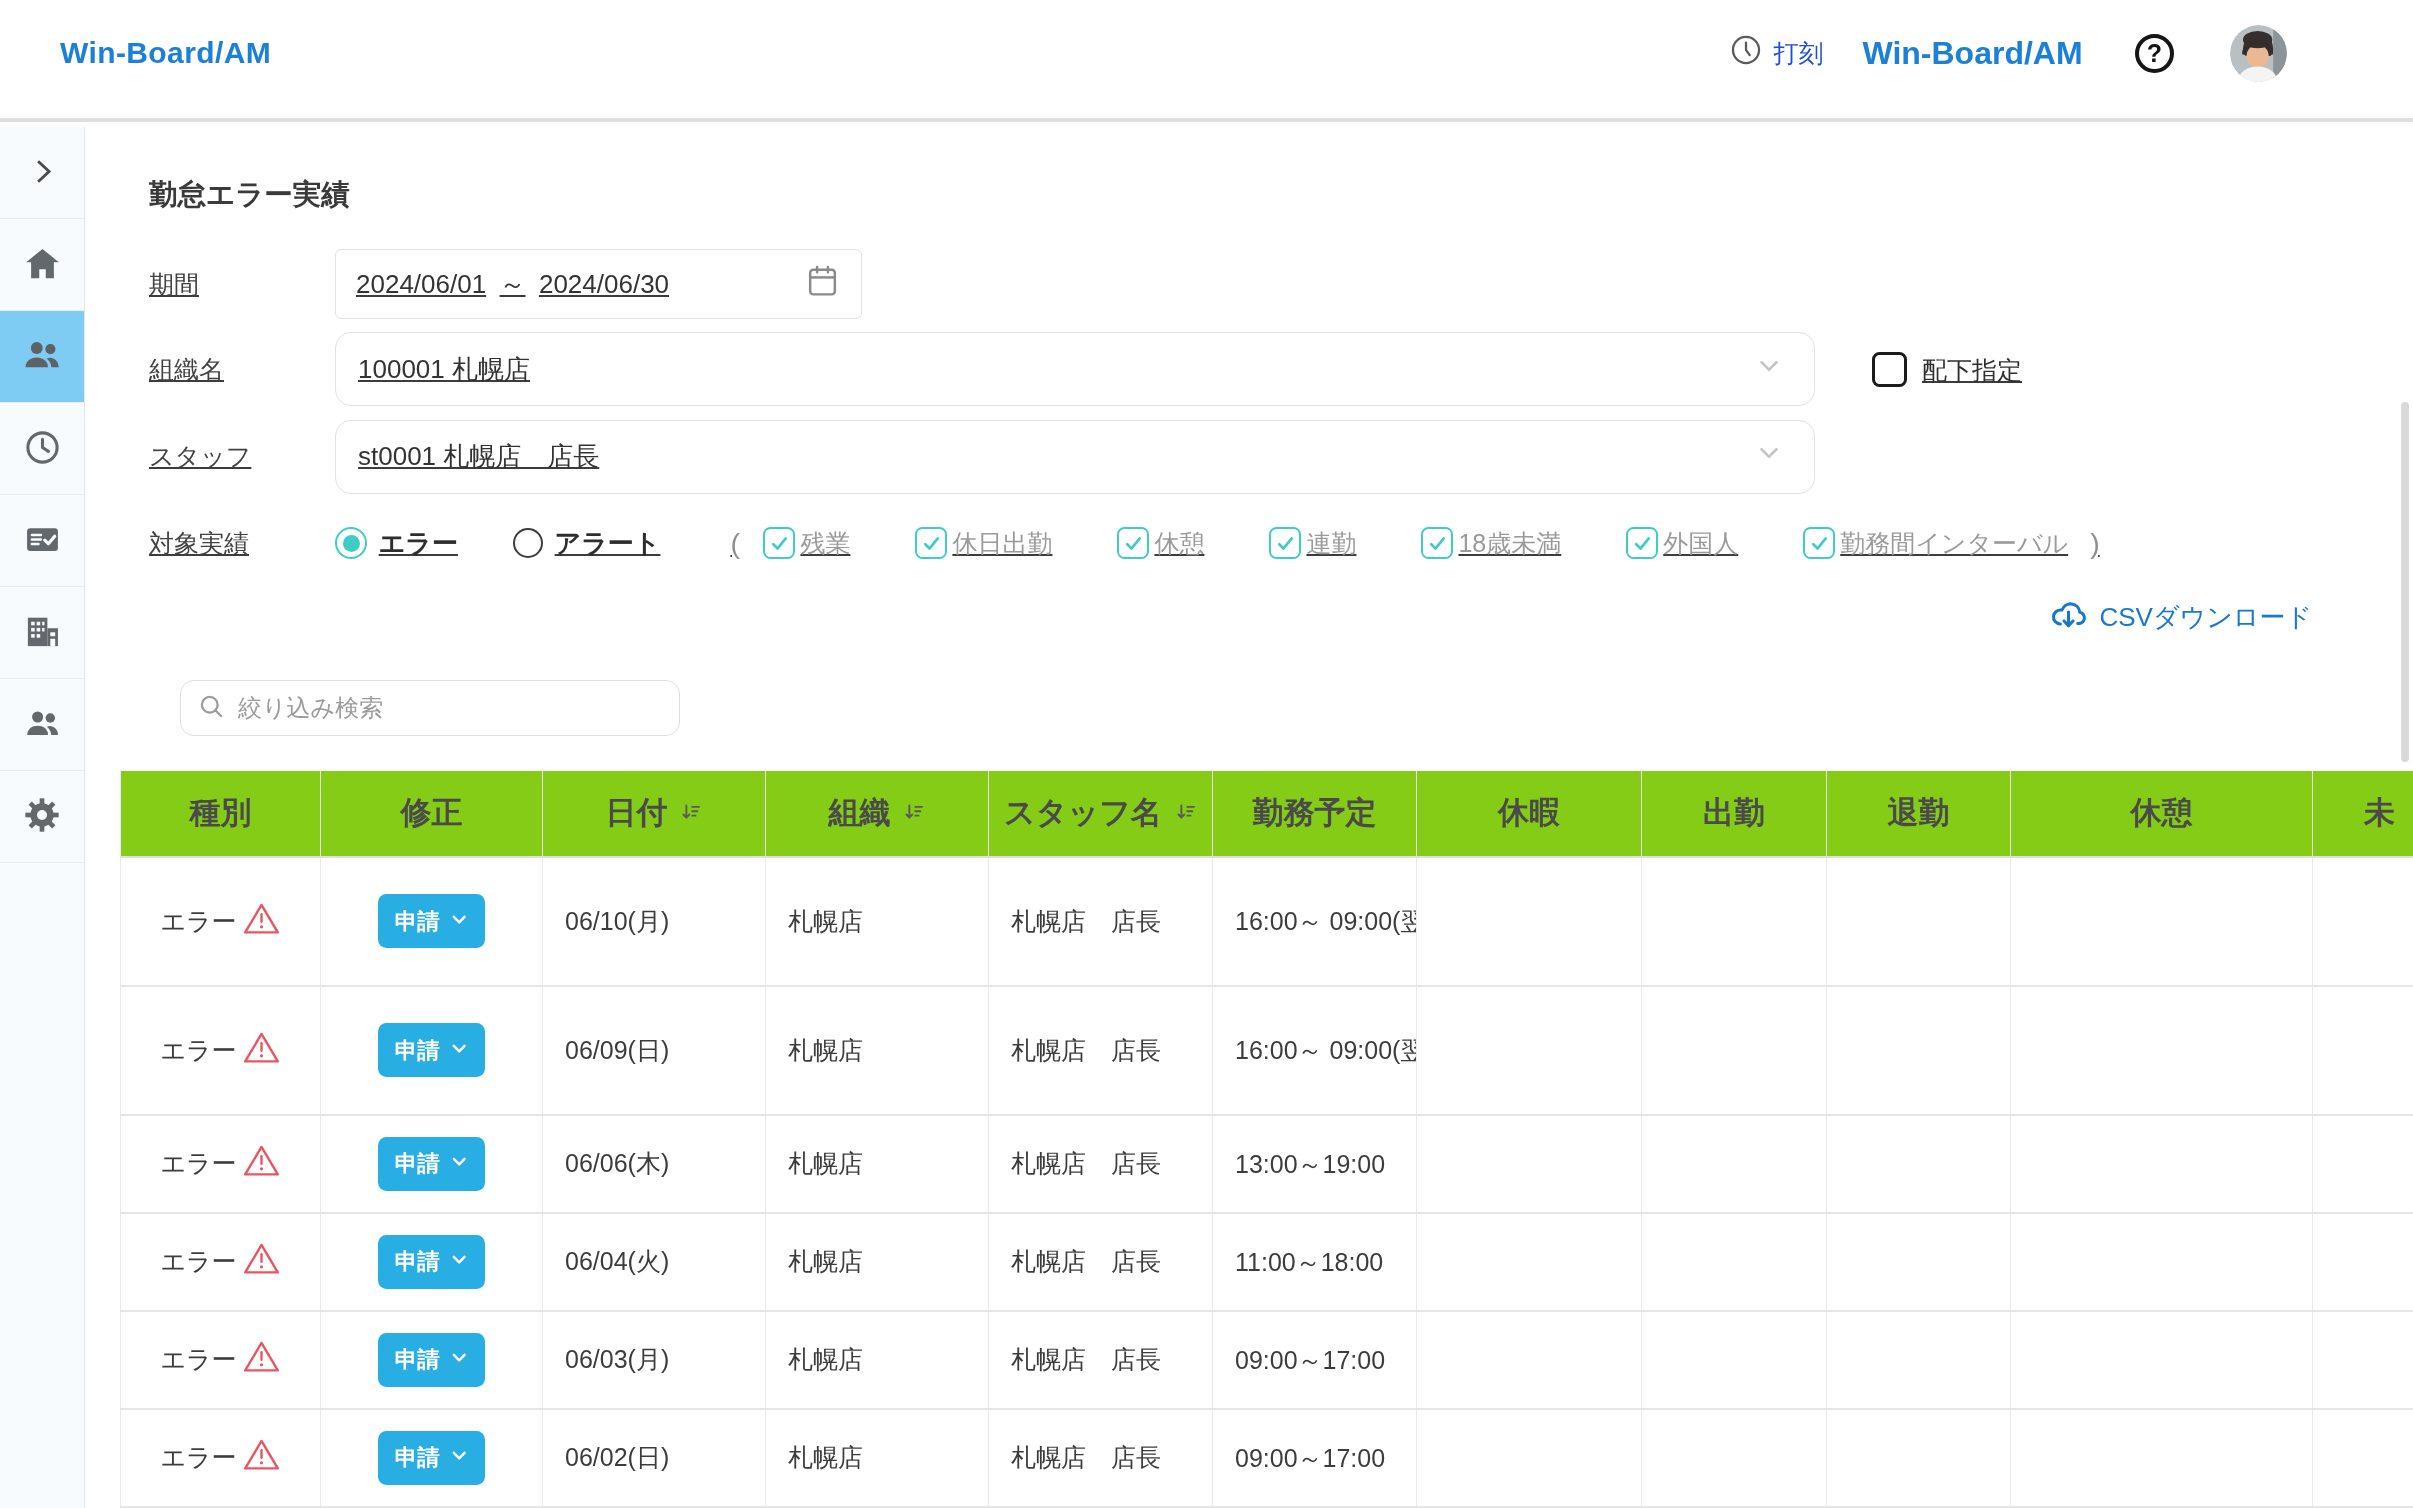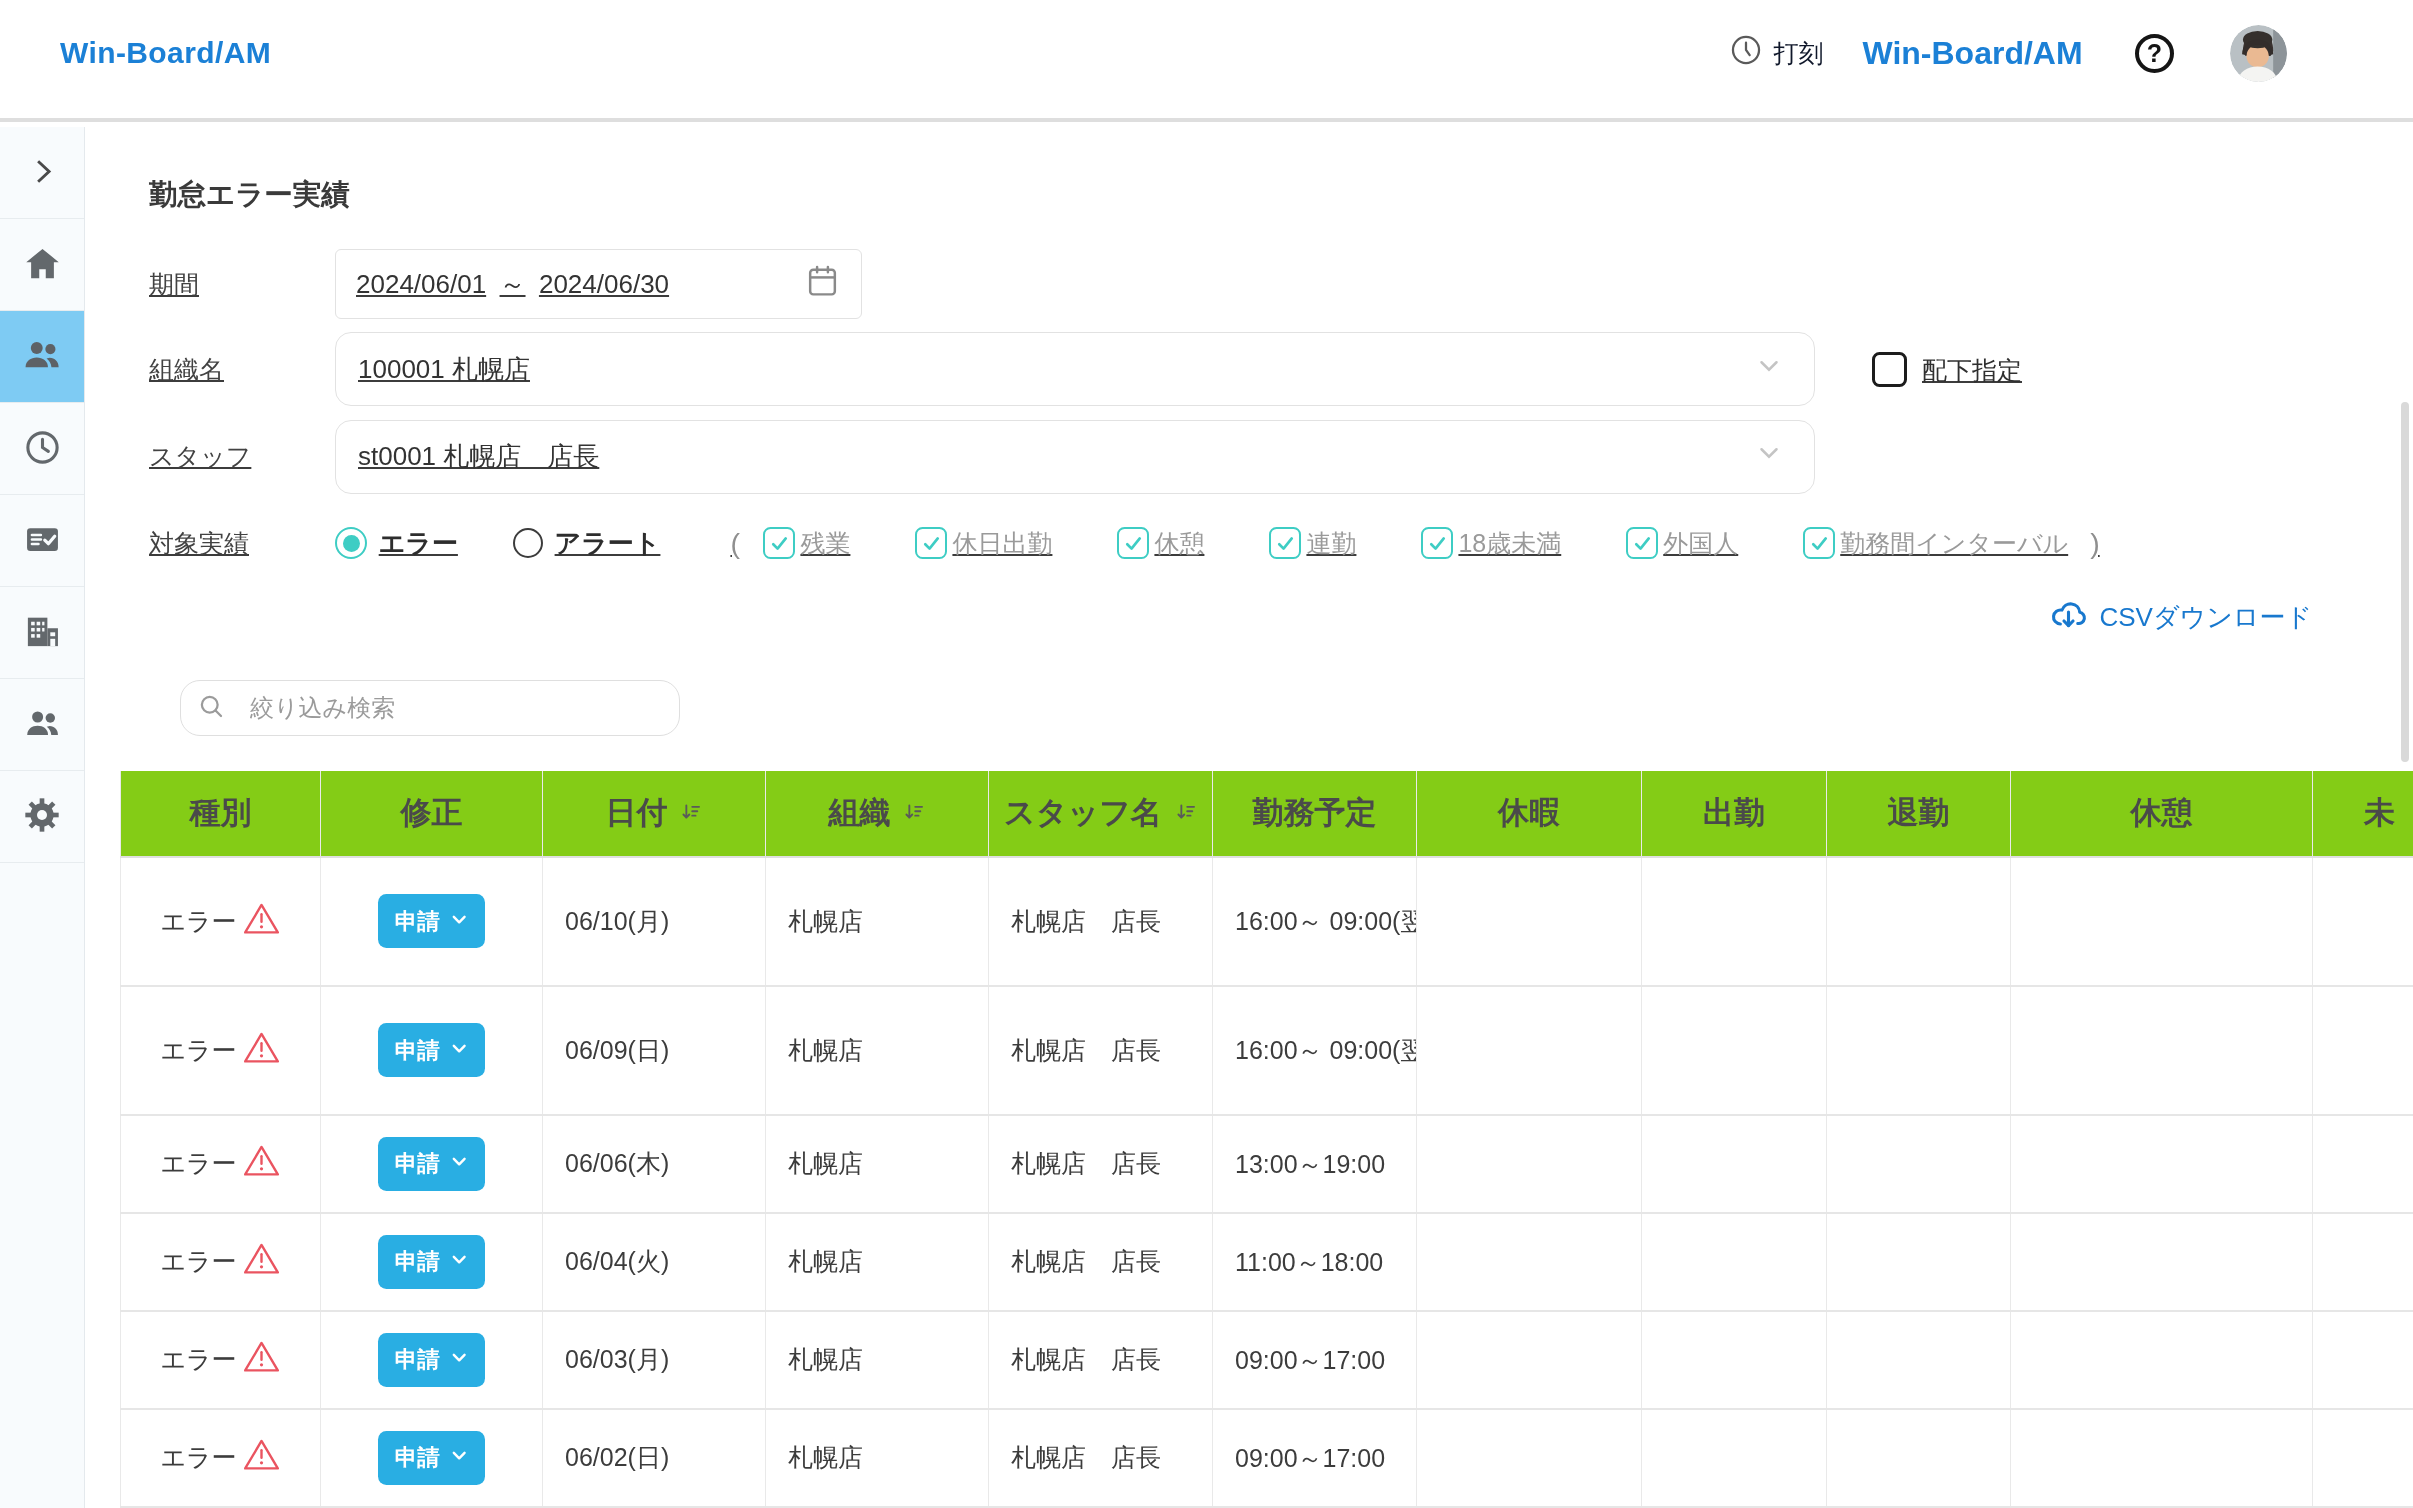--- a/index.html
+++ b/index.html
@@ -11,21 +11,21 @@
 
   
   .top-header {
     position: absolute; top: 0; left: 0; right: 0; height: 122px;
     background: #fff; border-bottom: 4.2px solid #dedede;
     display: flex; align-items: center; justify-content: space-between;
     padding: 0 126px 12px 60px;
   }
   .logo { font-size: 30px; font-weight: 700; color: #1b80d6; letter-spacing: 0.4px; cursor: pointer; }
   .header-right { display: flex; align-items: center; gap: 39px; }
-  .punch { display: flex; align-items: center; gap: 10px; color: #0f172a; font-size: 25px; cursor: pointer; }
+  .punch { display: flex; align-items: center; gap: 10px; color: #1d4ed8; font-size: 25px; cursor: pointer; }
   .product-name { color: #1b80d6; font-size: 32px; font-weight: 700; cursor: pointer; margin-right: 13.4px; }
   .help-circle {
     width: 39px; height: 39px; border: 4.2px solid #151515; border-radius: 50%;
     display: flex; align-items: center; justify-content: center;
     font-size: 25px; font-weight: 800; color: #151515; cursor: pointer; margin-right: 17px;
   }
   .avatar { width: 57px; height: 57px; border-radius: 50%; overflow: hidden; cursor: pointer; flex-shrink: 0; }
 
   
   .sidebar {
@@ -80,22 +80,22 @@
   .cb-item { display: flex; align-items: center; gap: 5px; cursor: pointer; }
   .cb-box { width: 32px; height: 32px; border: 2.5px solid #3ecdc4; border-radius: 7.5px;
     display: flex; align-items: center; justify-content: center; background: #fff; }
   .cb-label { font-size: 25px; color: #9a9a9a; }
 
   .csv-row { display: flex; justify-content: flex-end; margin-top: 34px; padding-right: 101px; }
   .csv-link { display: flex; align-items: center; gap: 11.7px; color: #1878ce; font-size: 26px; cursor: pointer; }
 
   .search-box {
     margin: 39px 0 0 60px; width: 500px; height: 56px;
-    border: 1.7px solid #dfdfdf; border-radius: 20px;
-    display: flex; align-items: center; padding: 0 15px; gap: 22px; background: #fff;
+    border: 1.7px solid #dfdfdf; border-radius: 14px;
+    display: flex; align-items: center; padding: 0 15px; gap: 10px; background: #fff;
   }
   .search-box input {
     border: none; outline: none; font-size: 24px; color: #444; flex: 1;
     font-family: inherit; background: transparent;
   }
   .search-box input::placeholder { color: #9b9b9b; }
 
   
   .data-table { margin-top: 35px; border-collapse: collapse; table-layout: fixed; width: 2326px; }
   .data-table th {

